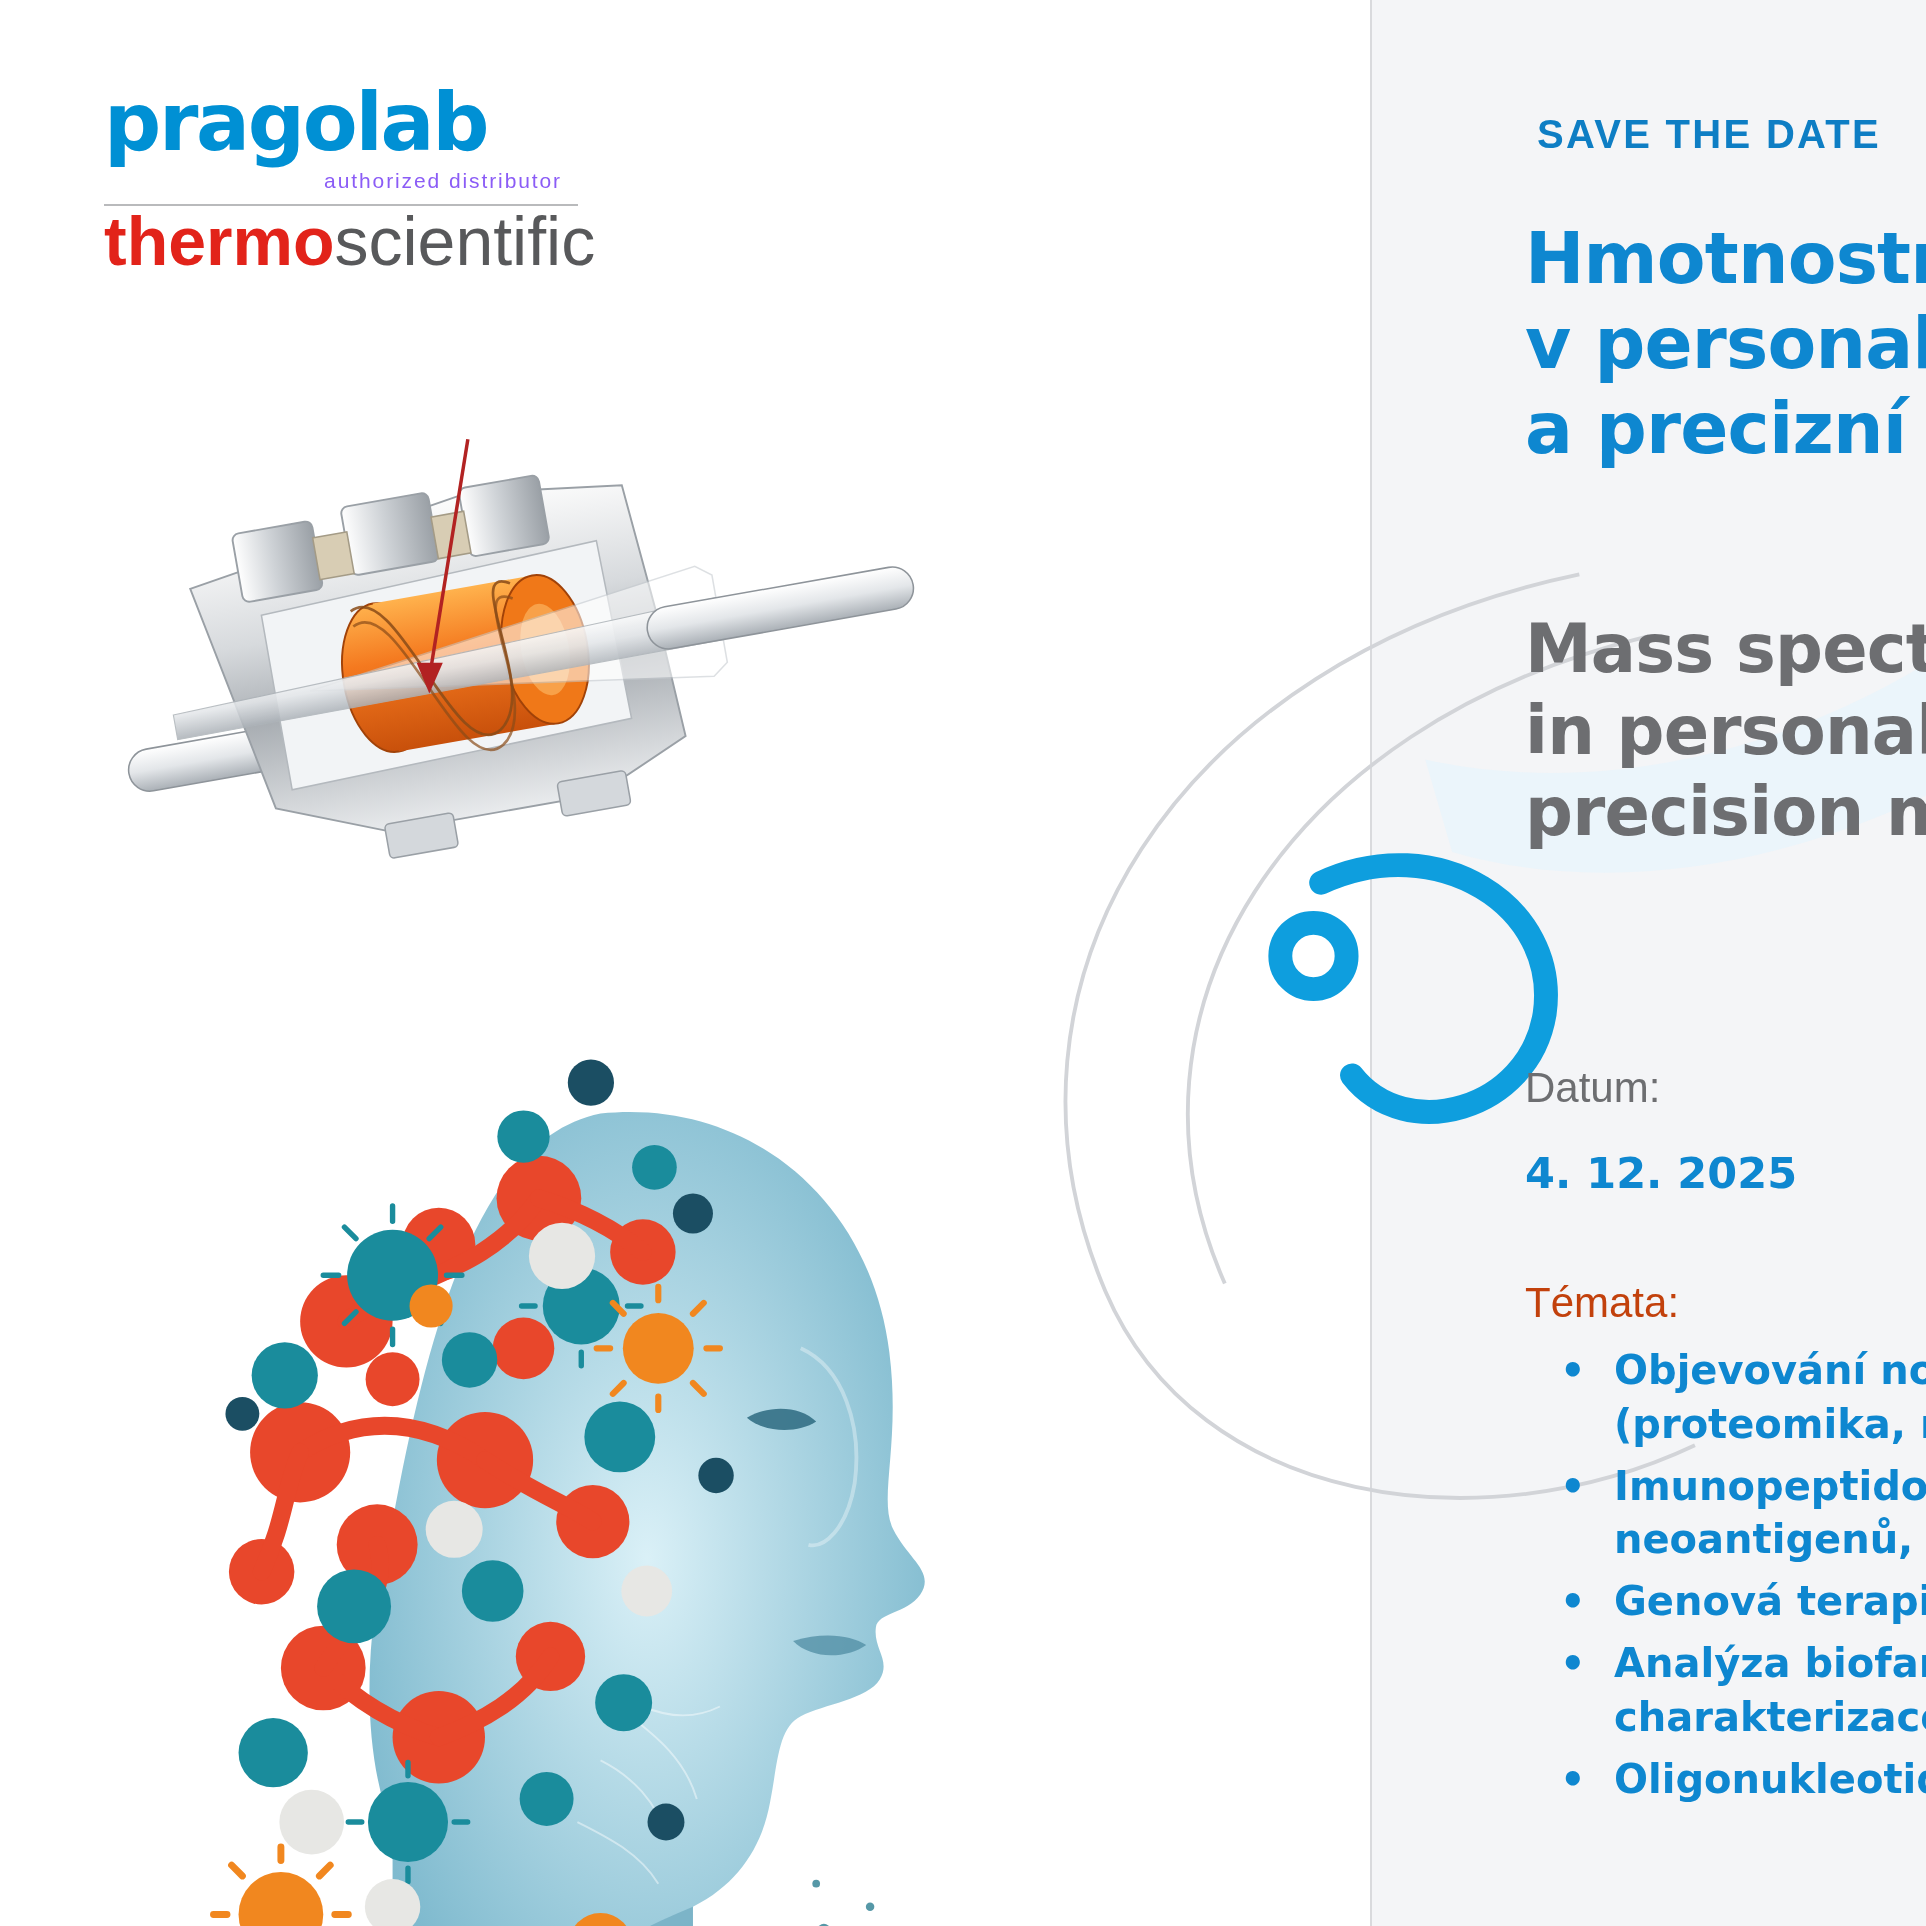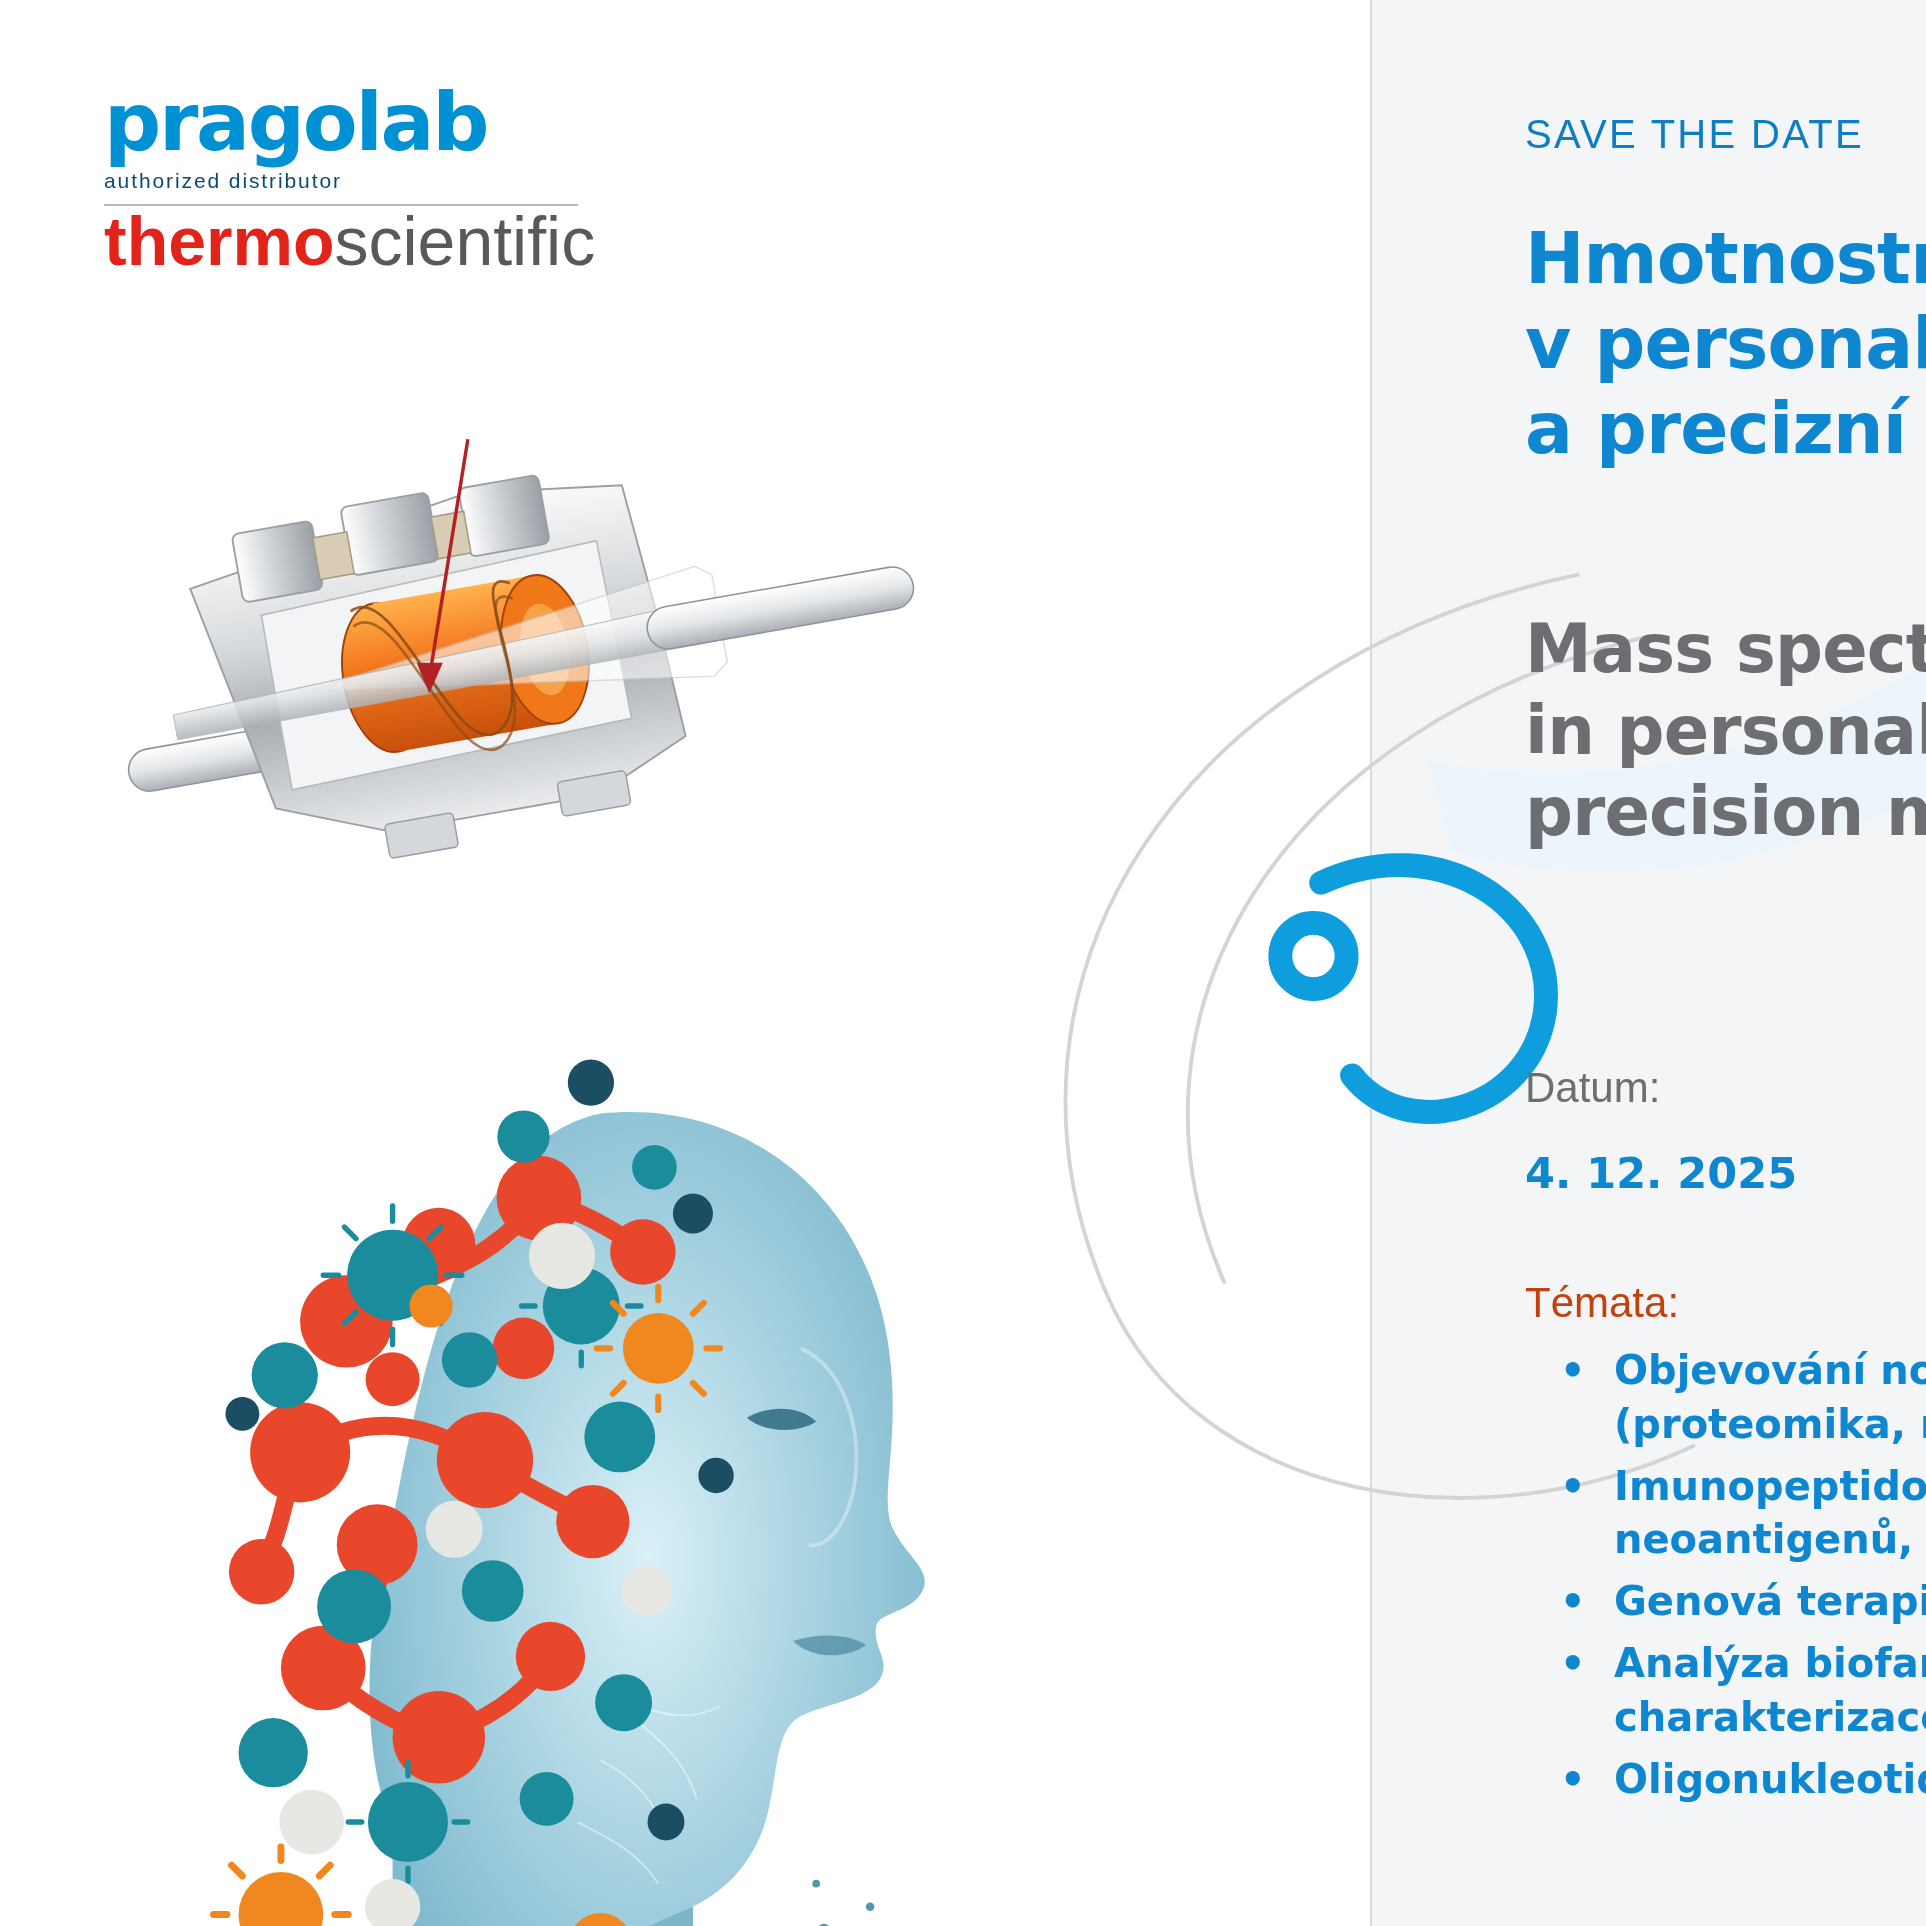--- a/index.html
+++ b/index.html
@@ -37,24 +37,24 @@
     font-family: "DejaVu Sans", sans-serif;
     font-weight: 700;
     font-size: 80px;
     letter-spacing: -2.3px;
     color: #0090d4;
     line-height: 1;
     white-space: nowrap;
   }
   .authorized {
     margin-top: 6.2px;
-    text-align: left;
+    text-align: right;
     font-size: 21px;
     letter-spacing: 1.9px;
-    color: #0c4a6e;
+    color: #8b5cf6;
     font-weight: 400;
     width: 458px;
   }
   .logo-divider {
     margin-top: 10.8px;
     width: 474px;
     height: 1.9px;
     background: #b9babc;
   }
   .thermo-word {
@@ -112,23 +112,23 @@
   }
 
   
   .content {
     position: absolute;
     left: 1525px; top: 0;
     width: 1387px; height: 2104px;
   }
   .save-the-date {
     position: absolute;
-    top: 112px; left: 0;
+    top: 112px; left: 12px;
     font-size: 40px;
-    font-weight: 400;
+    font-weight: 700;
     letter-spacing: 2.3px;
     color: #0e7ec4;
   }
   .title-cz {
     position: absolute;
     top: 216px; left: 0;
     width: 1395px;
     font-family: "DejaVu Sans", sans-serif;
     font-size: 71px;
     line-height: 1.20;

